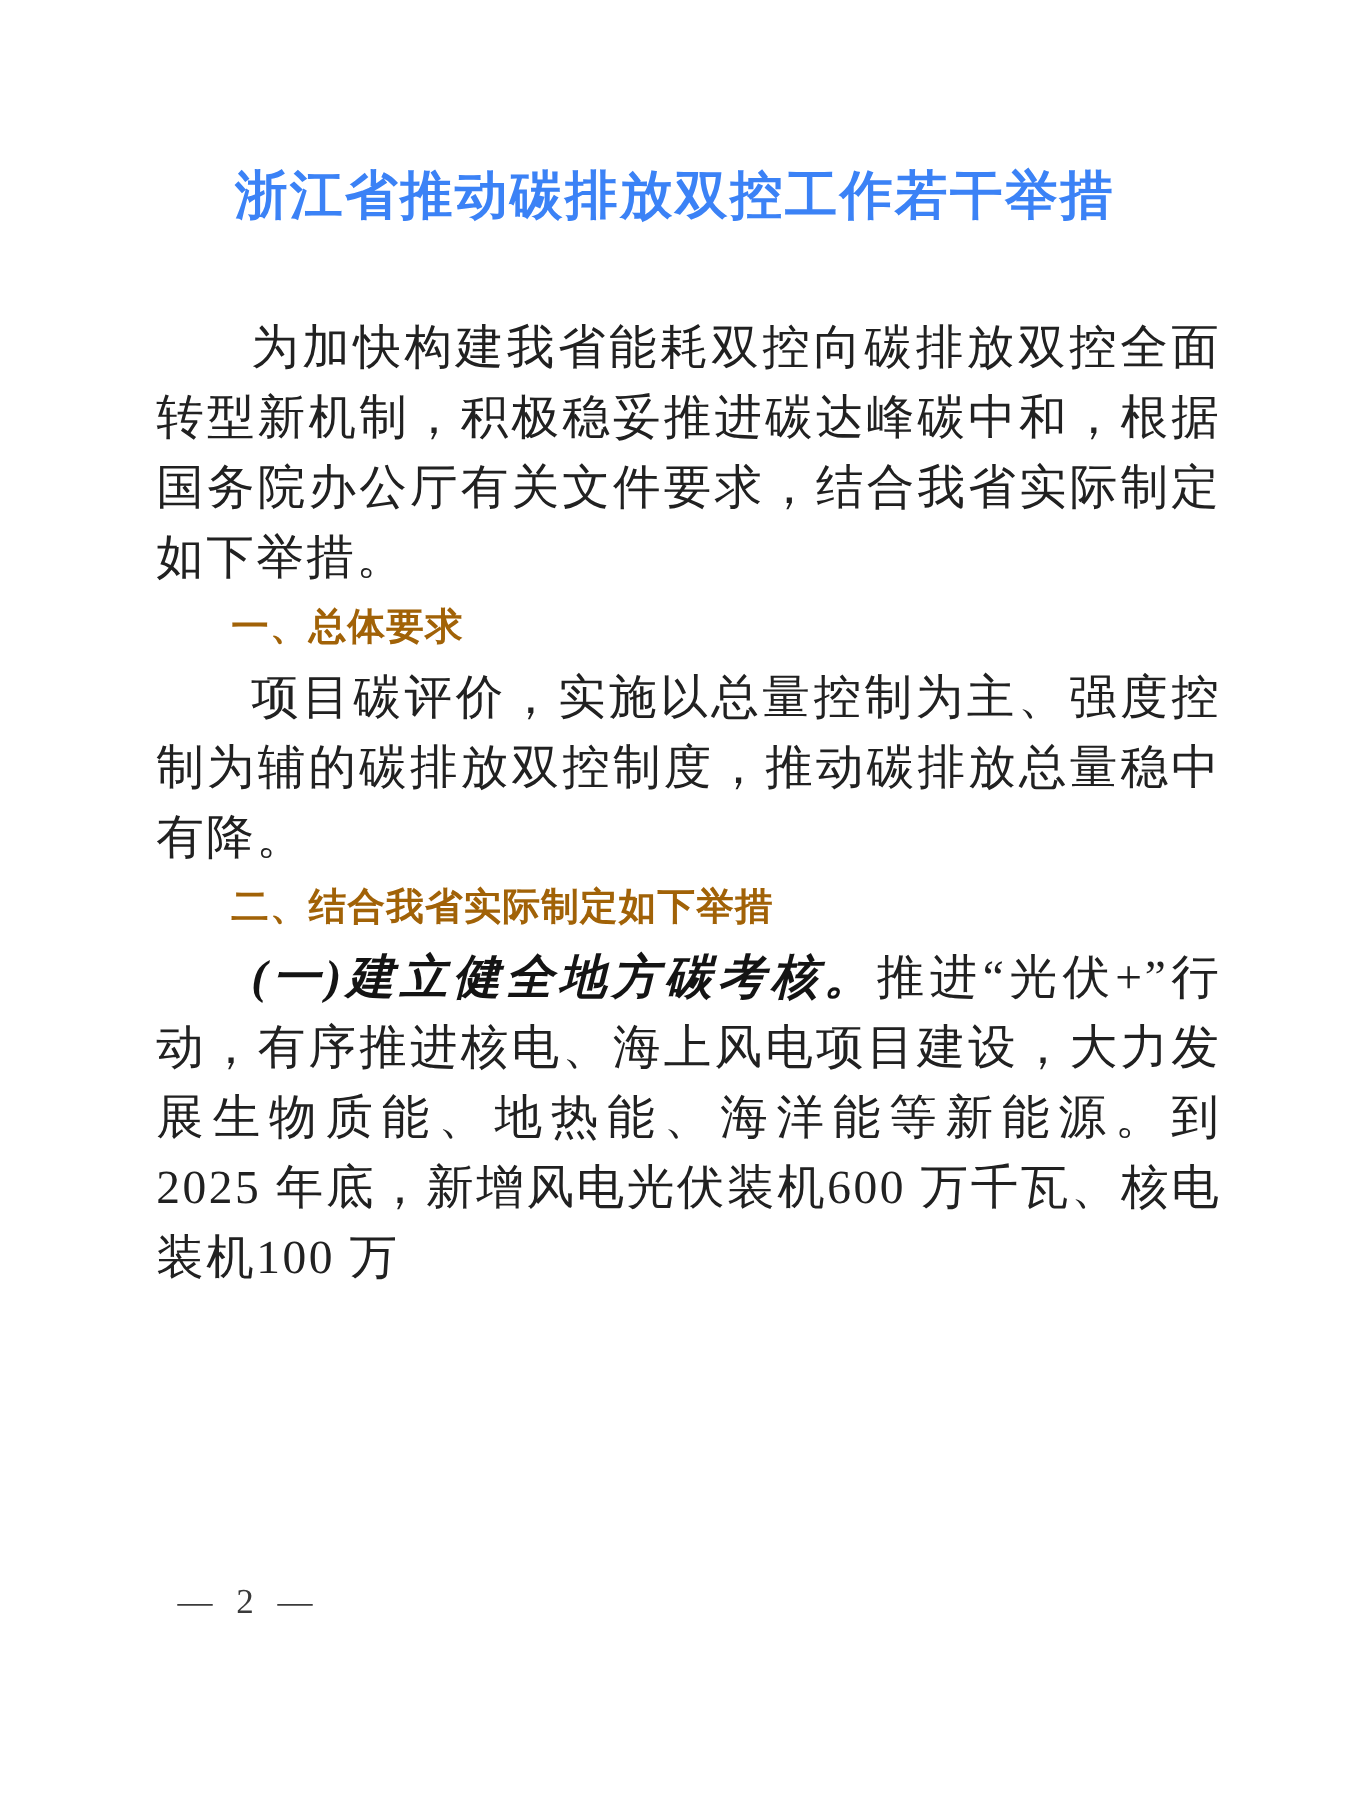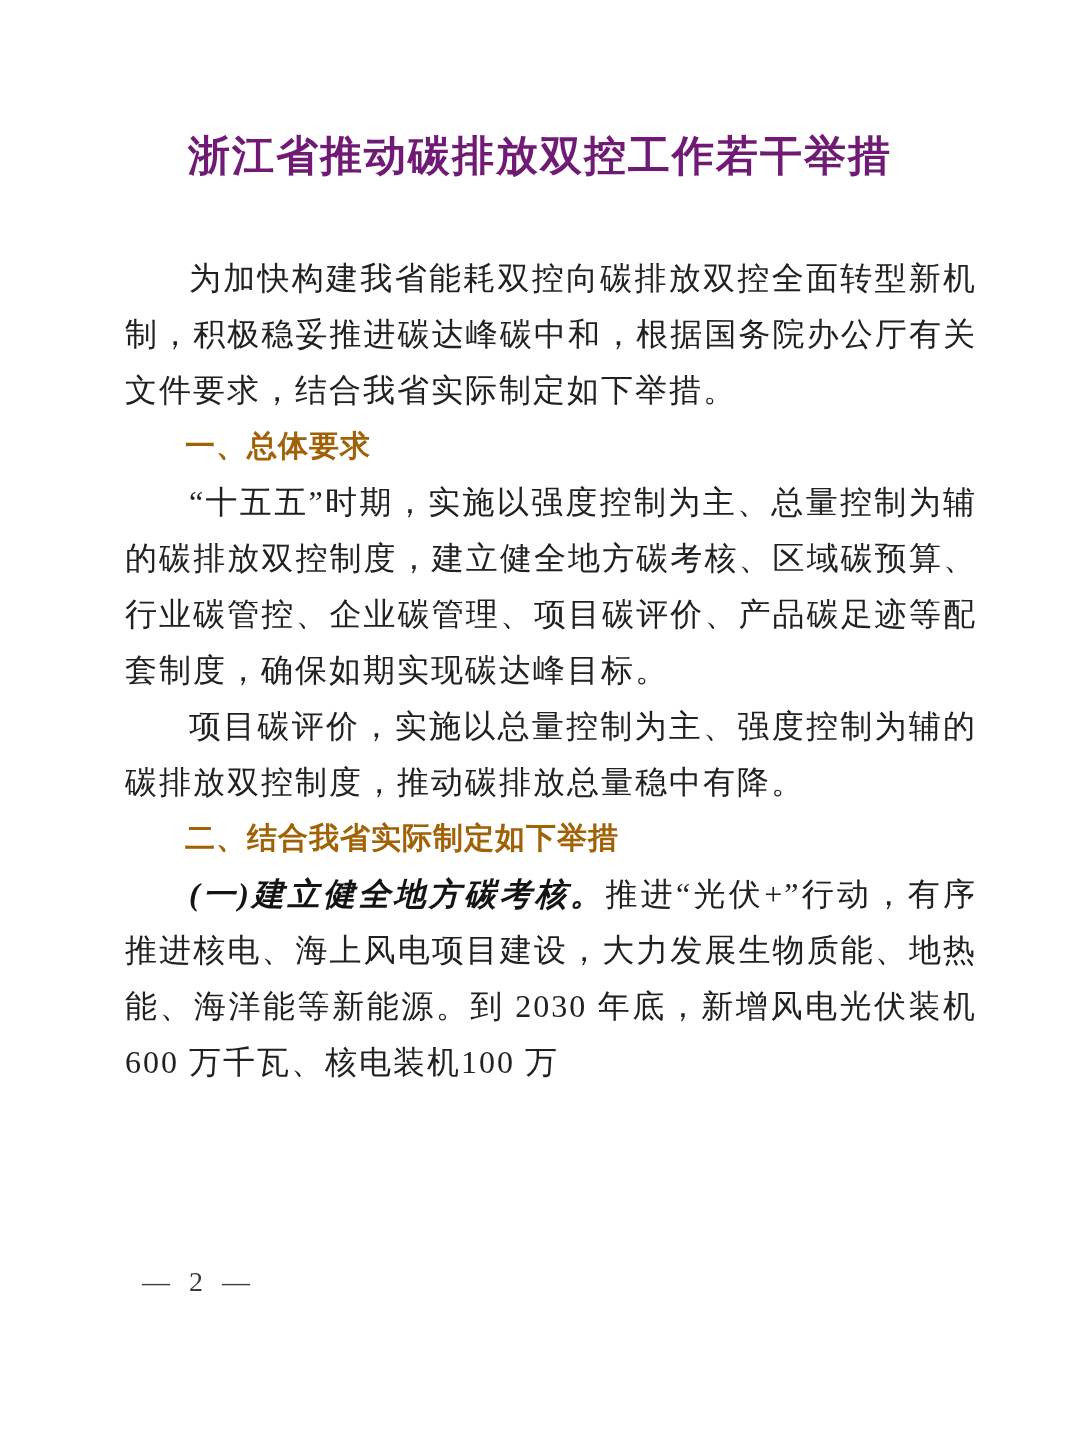--- a/index.html
+++ b/index.html
@@ -21,31 +21,31 @@
     position: absolute;
     top: 128px;
     left: 0;
     right: 0;
     margin: 0;
     text-align: center;
     font-family: "Liberation Serif", "DejaVu Serif", serif;
     font-size: 42px;
     font-weight: 700;
     letter-spacing: 2px;
-    color: #701a75;
+    color: #3b82f6;
   }
   .content {
     position: absolute;
     top: 250px;
     left: 125px;
     width: 852px;
   }
   .para {
     margin: 0;
-    font-size: 32px;
+    font-size: 38px;
     line-height: 56px;
     letter-spacing: 2px;
     text-align: justify;
     color: #212121;
   }
   .indent {
     text-indent: 2em;
   }
   .heading {
     margin: 0;
@@ -80,25 +80,24 @@
 
   <h1 class="doc-title">浙江省推动碳排放双控工作若干举措</h1>
 
   <div class="content">
 
     <p class="para indent">为加快构建我省能耗双控向碳排放双控全面转型新机制，积极稳妥推进碳达峰碳中和，根据国务院办公厅有关文件要求，结合我省实际制定如下举措。</p>
 
     <h2 class="heading">一、总体要求</h2>
 
 
-    <p class="para indent">“十五五”时期，实施以强度控制为主、总量控制为辅的碳排放双控制度，建立健全地方碳考核、区域碳预算、行业碳管控、企业碳管理、项目碳评价、产品碳足迹等配套制度，确保如期实现碳达峰目标。</p>
 
     <p class="para indent">项目碳评价，实施以总量控制为主、强度控制为辅的碳排放双控制度，推动碳排放总量稳中有降。</p>
 
     <h2 class="heading">二、结合我省实际制定如下举措</h2>
 
-    <p class="para indent"><span class="measure-lead">(一)建立健全地方碳考核。</span><span>推进“光伏+”行动，有序推进核电、海上风电项目建设，大力发展生物质能、地热能、海洋能等新能源。到 2030 年底，新增风电光伏装机600 万千瓦、核电装机100 万</span></p>
+    <p class="para indent"><span class="measure-lead">(一)建立健全地方碳考核。</span><span>推进“光伏+”行动，有序推进核电、海上风电项目建设，大力发展生物质能、地热能、海洋能等新能源。到 2025 年底，新增风电光伏装机600 万千瓦、核电装机100 万</span></p>
 
   </div>
 
   <div class="page-number">— 2 —</div>
 
 </div>
 
 </body></html>

